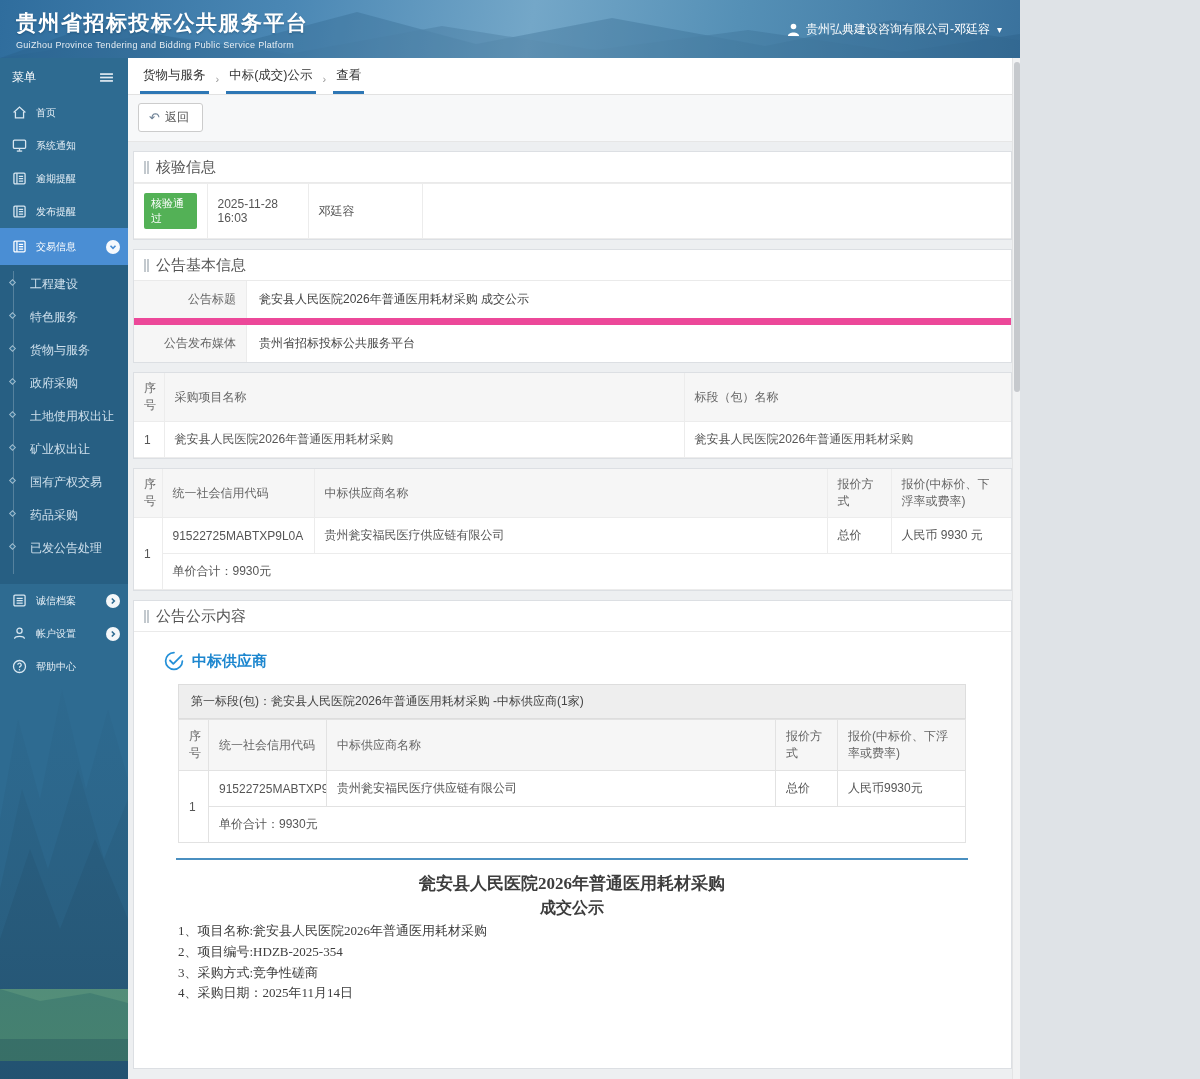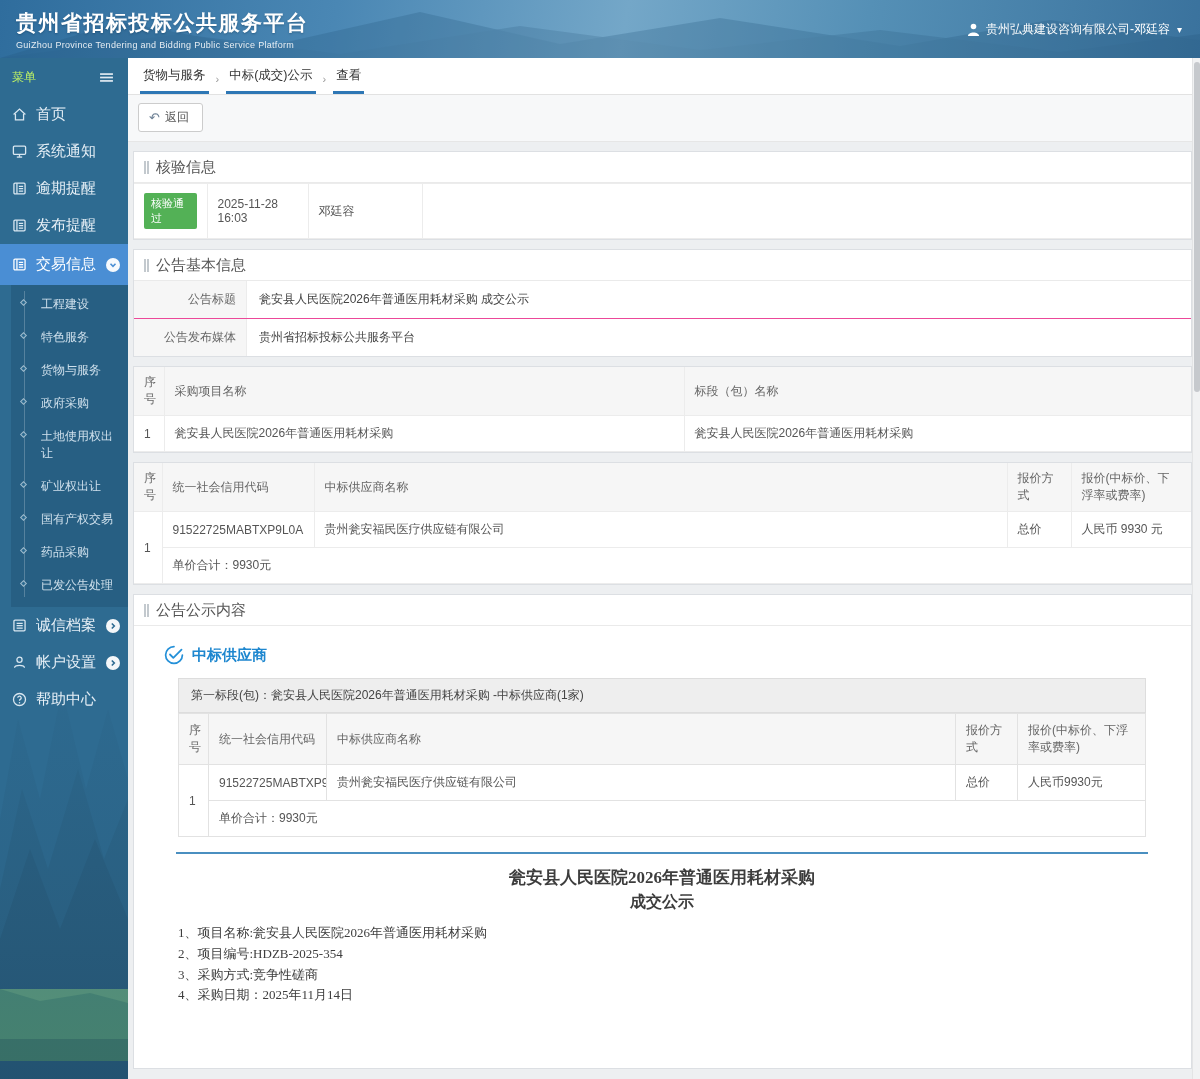--- a/index.html
+++ b/index.html
@@ -1,17 +1,17 @@
 <!DOCTYPE html>
 <html><head>
 <meta charset="utf-8">
 <style>
   * { margin:0; padding:0; box-sizing:border-box; }
   body { font-family:"Liberation Sans","DejaVu Sans",sans-serif; background:#dfe3e7; }
-  .app { width:1200px; height:1079px; position:relative; overflow:hidden; background:#e9ecef; }
+  .app { width:1020px; height:1079px; position:relative; overflow:hidden; background:#e9ecef; }
 
   
   .topbar { height:58px; position:relative; display:flex; justify-content:space-between; align-items:center;
     padding:0 18px 0 16px; overflow:hidden;
     background:linear-gradient(100deg,#2f6d9d 0%,#4a87b4 28%,#74a7c8 52%,#5590b6 72%,#3a729d 100%); }
   .topbar svg.ridge { position:absolute; left:0; top:0; width:100%; height:100%; opacity:.25; }
   .brand { position:relative; z-index:2; }
   .brand-title { color:#fff; font-size:21px; font-weight:bold; letter-spacing:1.5px; text-shadow:0 1px 2px rgba(0,40,70,.35); }
   .brand-sub { color:rgba(255,255,255,.88); font-size:9px; margin-top:3px; letter-spacing:.3px; }
   .userbox { position:relative; z-index:2; color:#fff; font-size:12px; display:flex; align-items:center; gap:5px; cursor:pointer; }
@@ -20,28 +20,28 @@
   
   .main { display:flex; height:1021px; }
 
   
   .sidebar { width:128px; flex-shrink:0; position:relative; background:#2e6b91; color:#e8f1f7; overflow:hidden; }
   .scene { position:absolute; left:0; right:0; bottom:0; height:470px; z-index:0; }
   .scene-fade { position:absolute; left:0; right:0; bottom:0; height:470px; z-index:1;
     background:linear-gradient(180deg,#2e6b91 0%,rgba(46,107,145,.55) 45%,rgba(46,107,145,.25) 100%); }
   .side-nav { position:relative; z-index:2; }
   .menu-head { display:flex; justify-content:space-between; align-items:center; padding:11px 14px 10px 12px;
-    font-size:12px; color:#bef264; }
-  .nav-item { display:flex; align-items:center; gap:9px; padding:9px 8px 9px 12px; font-size:15px; color:#e6eff6; cursor:pointer; }
+    font-size:12px; color:#ffffff; }
+  .nav-item { display:flex; align-items:center; gap:9px; padding:9px 8px 9px 12px; font-size:10px; color:#e6eff6; cursor:pointer; }
   .nav-item .grow { flex:1; }
   .nav-item.active { background:#4a8ed4; color:#fff; padding-top:11px; padding-bottom:11px; }
   .icn { width:15px; height:15px; flex-shrink:0; }
   .circ-btn { width:14px; height:14px; border-radius:50%; background:rgba(255,255,255,.95); display:flex; align-items:center; justify-content:center; flex-shrink:0; }
   .circ-btn svg { width:8px; height:8px; }
-  .subnav { position:relative; background:rgba(8,40,60,.16); padding:3px 0 5px;margin-left:11px; }
+  .subnav { position:relative; background:rgba(8,40,60,.16); padding:3px 0 19px; }
   .subnav::before { content:''; position:absolute; left:13px; top:6px; bottom:10px; width:1px; background:rgba(255,255,255,.22); }
   .sub-item { position:relative; padding:8px 6px 8px 30px; font-size:12px; color:#cfe0ec; cursor:pointer; }
   .sub-item .bullet { position:absolute; left:10px; top:12px; width:5px; height:5px; border:1px solid rgba(255,255,255,.55);
     transform:rotate(45deg); background:rgba(46,107,145,.9); }
 
   
   .content { flex:1; min-width:0; display:flex; flex-direction:column; background:#edeff1; position:relative; }
   .crumbbar { background:#fff; padding:9px 12px 0; border-bottom:1px solid #e2e2e2; display:flex; gap:7px; align-items:flex-end;
     font-size:12.5px; color:#333; flex-shrink:0; }
   .crumb { padding:0 3px 7px; border-bottom:3px solid #2e77b5; cursor:pointer; }
@@ -59,40 +59,40 @@
 
   table.tbl { width:100%; border-collapse:collapse; font-size:12px; color:#666; table-layout:fixed; }
   .tbl th { background:#f6f6f6; font-weight:normal; text-align:left; padding:7px 10px; border:1px solid #ececec; color:#666; }
   .tbl td { padding:9px 10px; border:1px solid #ececec; background:#fff; color:#555; overflow:hidden; }
   .tbl th:first-child, .tbl td:first-child { border-left:none; }
   .tbl th:last-child, .tbl td:last-child { border-right:none; }
   .tbl tr:first-child th { border-top:none; }
 
   .badge-ok { display:inline-block; background:#53b156; color:#fff; font-size:11px; padding:3px 7px; border-radius:2px; }
 
-  .kv-row { display:flex; border-bottom:1px solid #ec4899; font-size:12px; }
+  .kv-row { display:flex; border-bottom:7px solid #ec4899; font-size:12px; }
   .kv-row:last-child { border-bottom:none; }
   .kv-label { width:113px; flex-shrink:0; background:#f6f6f6; color:#666; text-align:right; padding:10px 10px 10px 4px;
     border-right:1px solid #ececec; }
   .kv-value { flex:1; padding:10px 12px; color:#444; }
 
   
   .notice-body { padding:13px 45px 16px 44px; }
   .winner-head { display:flex; align-items:center; gap:8px; margin:6px 0 13px -14px; }
   .winner-head .target-ic { width:20px; height:20px; }
   .winner-title { color:#1e87cf; font-size:15px; font-weight:bold; }
   .graybar { background:#eeeeee; border:1px solid #ddd; padding:8px 12px; font-size:12px; color:#444;margin-top:8px; }
   table.tbl2 { width:100%; border-collapse:collapse; font-size:12px; color:#555; table-layout:fixed; margin-top:0; }
   .tbl2 th { background:#f6f6f6; font-weight:normal; text-align:left; padding:8px 10px; border:1px solid #e2e2e2; color:#666; }
   .tbl2 td { padding:9px 10px; border:1px solid #e2e2e2; background:#fff; overflow:hidden; }
 
   .divider-blue { border:none; border-top:2px solid #4a8fc0; margin:15px -2px 10px; }
   .doc { font-family:"Liberation Serif","DejaVu Serif",serif; color:#3d3d3d; }
   .doc-title { text-align:center; font-weight:bold; font-size:17px; line-height:1.65; margin-top:4px; }
-  .doc-title2 { text-align:center; font-weight:bold; font-size:16px; margin-bottom:10px; }
+  .doc-title2 { text-align:center; font-weight:bold; font-size:16px; margin-bottom:2px; }
   .doc-line { font-size:13px; line-height:1.6; }
 
   
   .scrollbar { position:absolute; right:0; top:0; bottom:0; width:8px; background:#f1f2f3; border-left:1px solid #e3e4e5; }
   .scroll-thumb { position:absolute; top:4px; left:1px; width:6px; height:330px; background:#c6c9cd; border-radius:3px; }
 </style>
 </head>
 <body>
 
 <div class="app">

